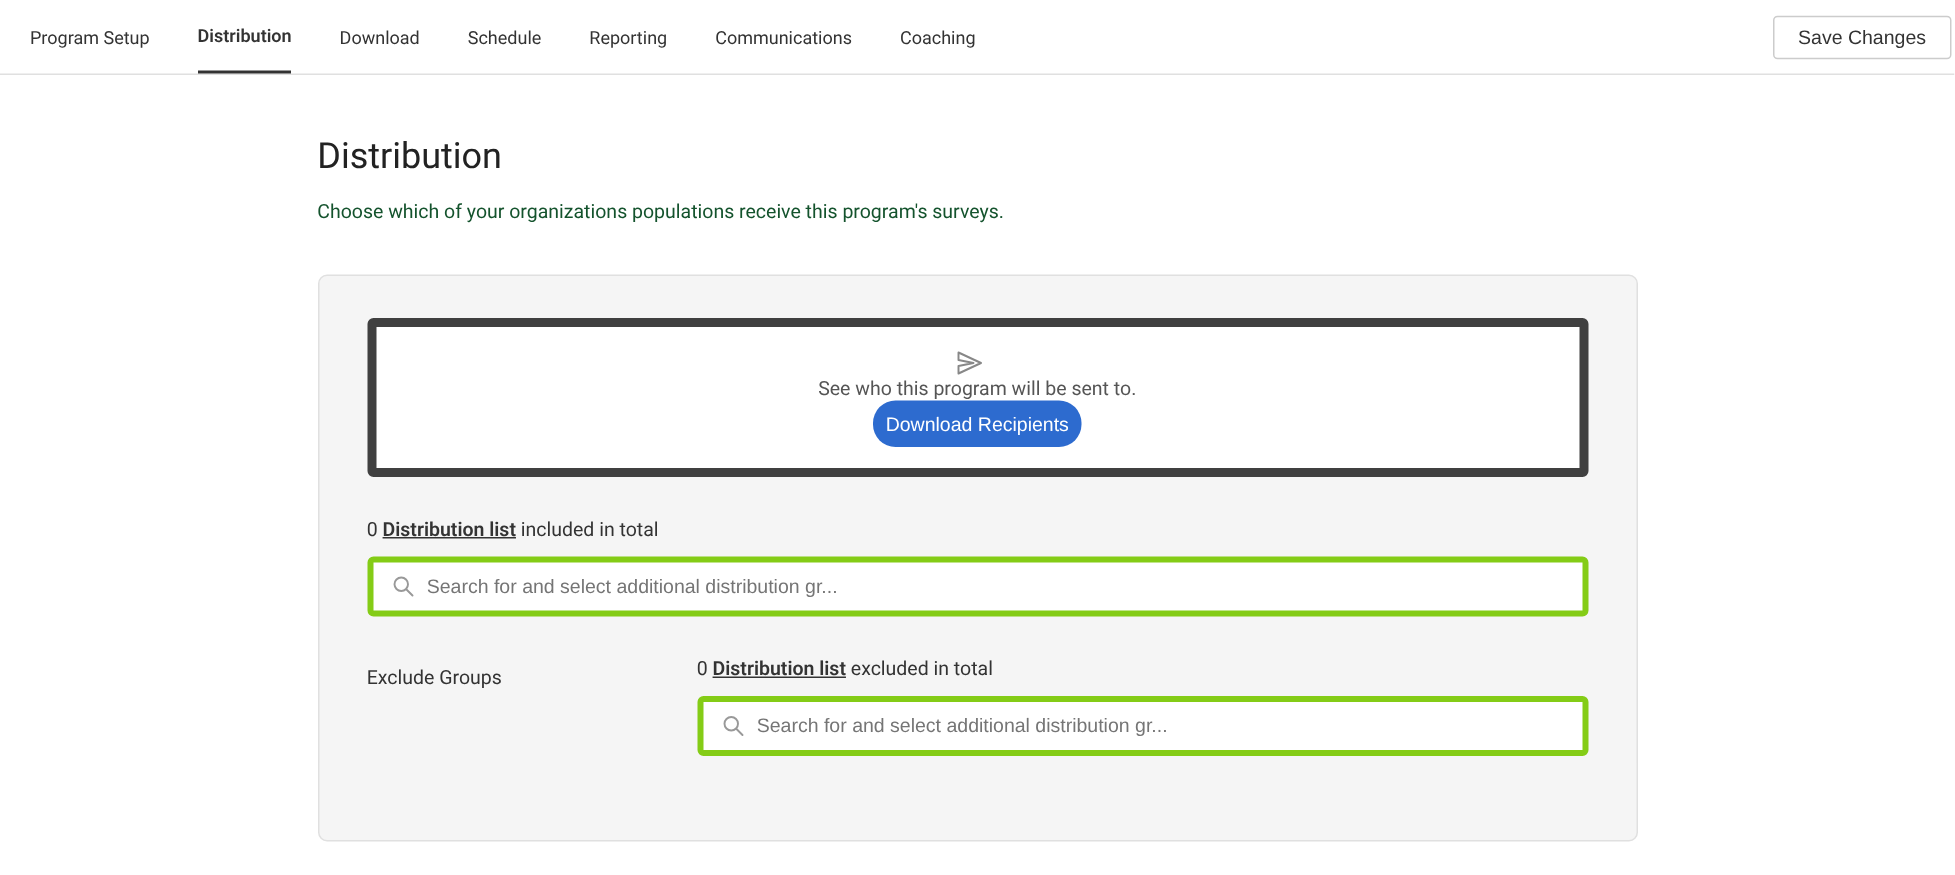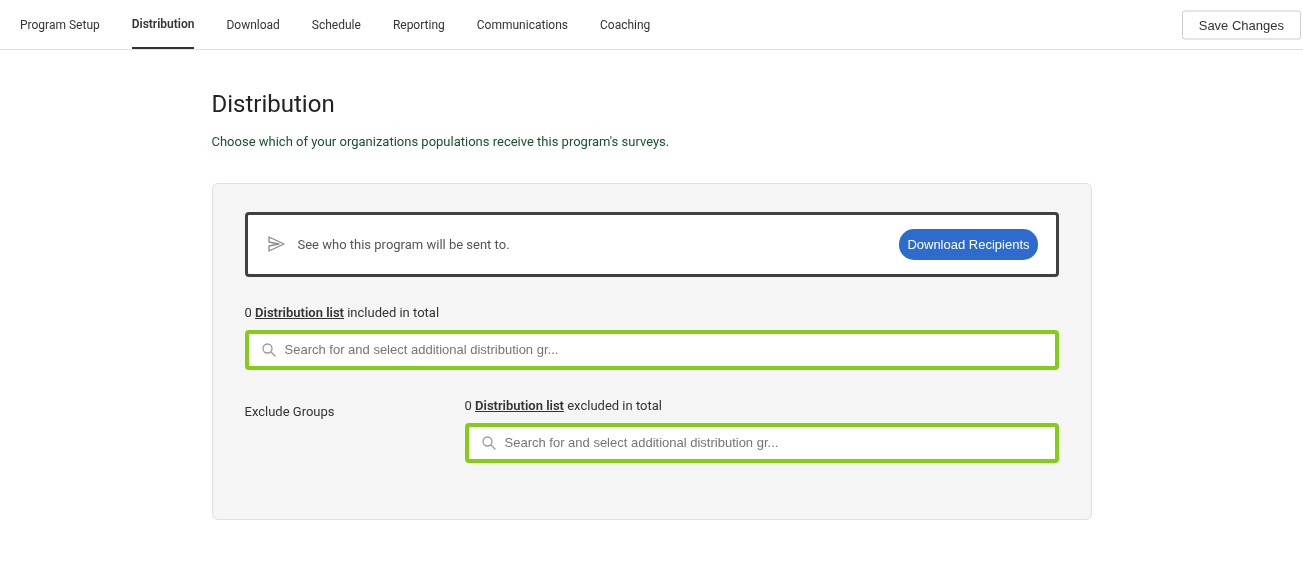--- a/index.html
+++ b/index.html
@@ -90,24 +90,25 @@
       border: 1px solid #e0e0e0;
       border-radius: 6px;
       padding: 28px 32px;
     }
 
     
     .download-row {
       display: flex;
       align-items: center;
       background: #fff;
-      border: 3px solid #404040;
+      border: 6px solid #404040;
       border-radius: 4px;
       padding: 14px 18px;
       margin-bottom: 28px;
+      flex-direction: column;
     }
 
     .send-icon {
       width: 20px;
       height: 20px;
       margin-right: 12px;
       flex-shrink: 0;
       color: #666;
     }
 

